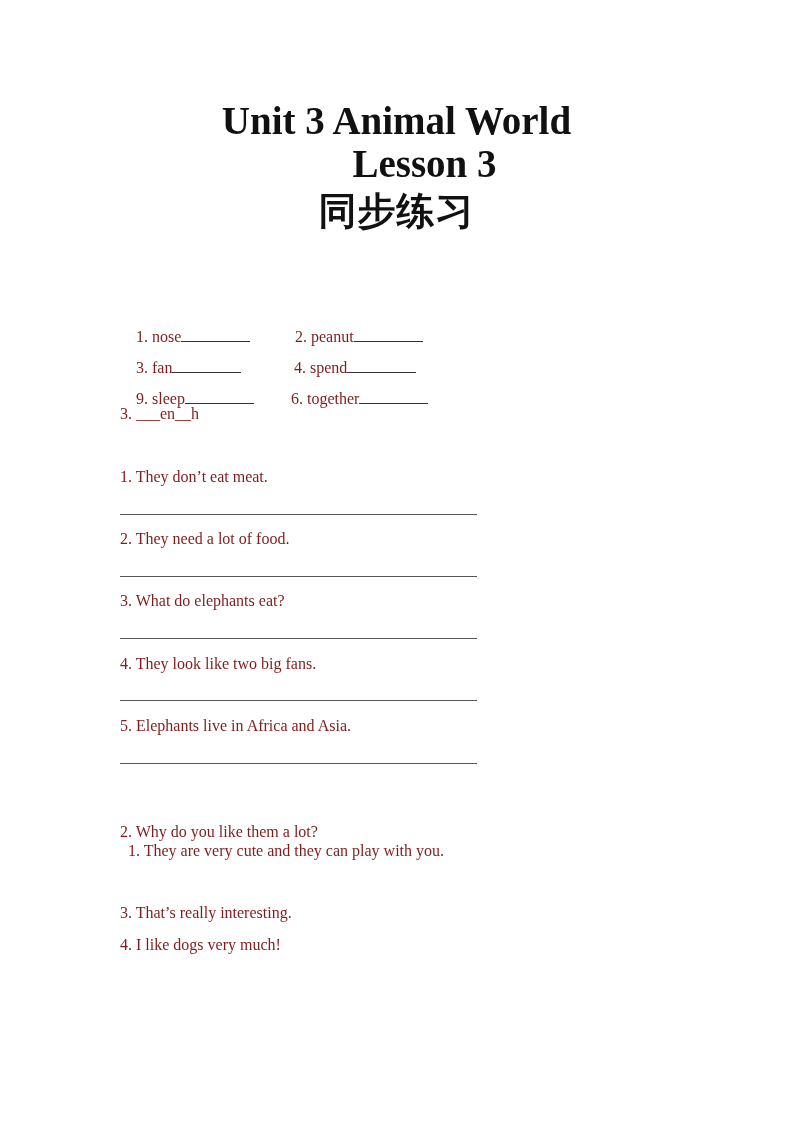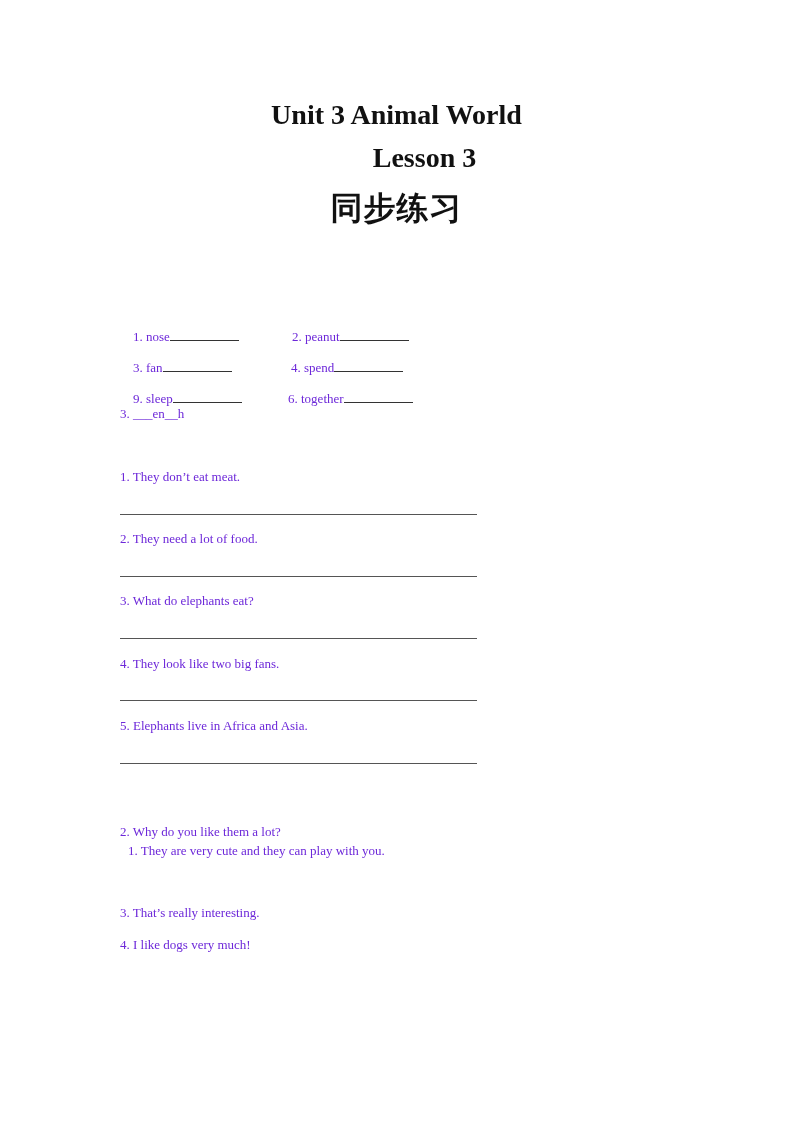--- a/index.html
+++ b/index.html
@@ -17,46 +17,46 @@
     }
     .title-block {
       position: absolute;
       left: 0;
       width: 793px;
       text-align: center;
     }
     .title-en {
       font-family: "Liberation Serif", "DejaVu Serif", serif;
       font-weight: bold;
-      font-size: 28px;
+      font-size: 39px;
       line-height: 1;
       color: #111;
       white-space: nowrap;
     }
     #title-main { top: 101px; }
     #title-sub { top: 144px; padding-left: 28px; }
     .title-cn {
       position: absolute;
       left: 0;
       width: 793px;
       top: 192px;
       text-align: center;
       font-family: "DejaVu Sans", "Liberation Sans", sans-serif;
       font-weight: bold;
-      font-size: 32px;
+      font-size: 38px;
       line-height: 1;
       letter-spacing: 1px;
       color: #111;
     }
     .body-text {
       position: absolute;
       font-family: "Liberation Serif", "DejaVu Serif", serif;
-      font-size: 13px;
+      font-size: 16px;
       line-height: 16px;
-      color: #6d28d9;
+      color: #7f1d1d;
       white-space: pre;
     }
     .blank {
       display: inline-block;
       border-bottom: 1px solid #333;
       height: 11px;
       vertical-align: baseline;
     }
     .answer-line {
       position: absolute;

